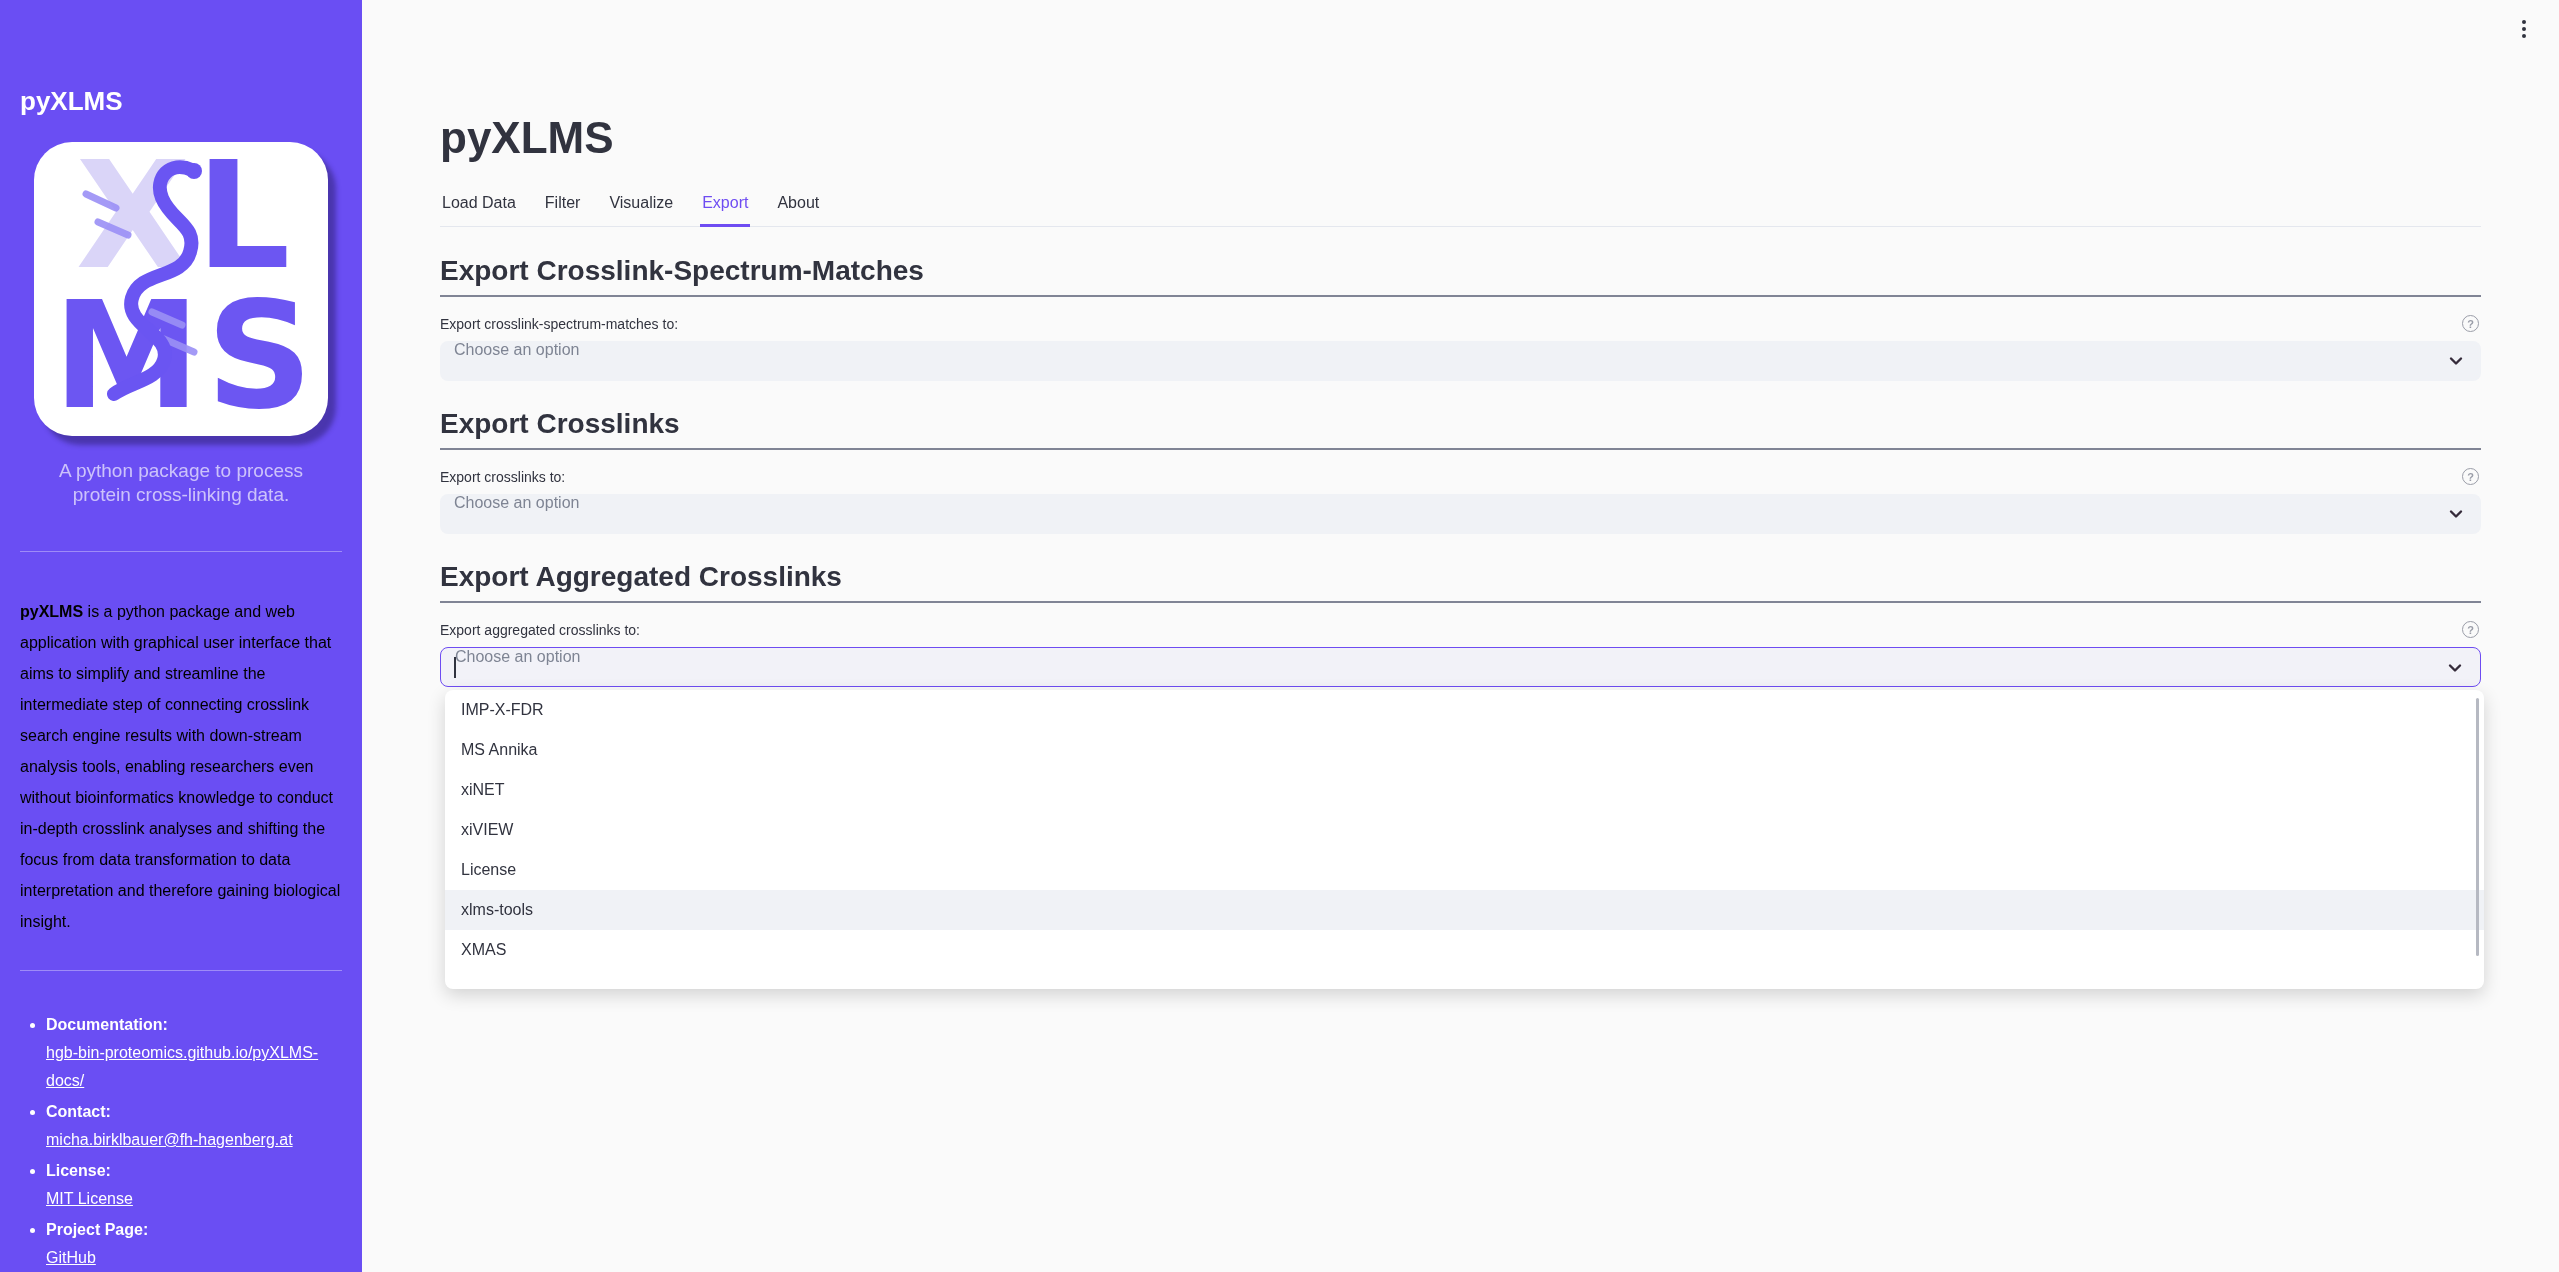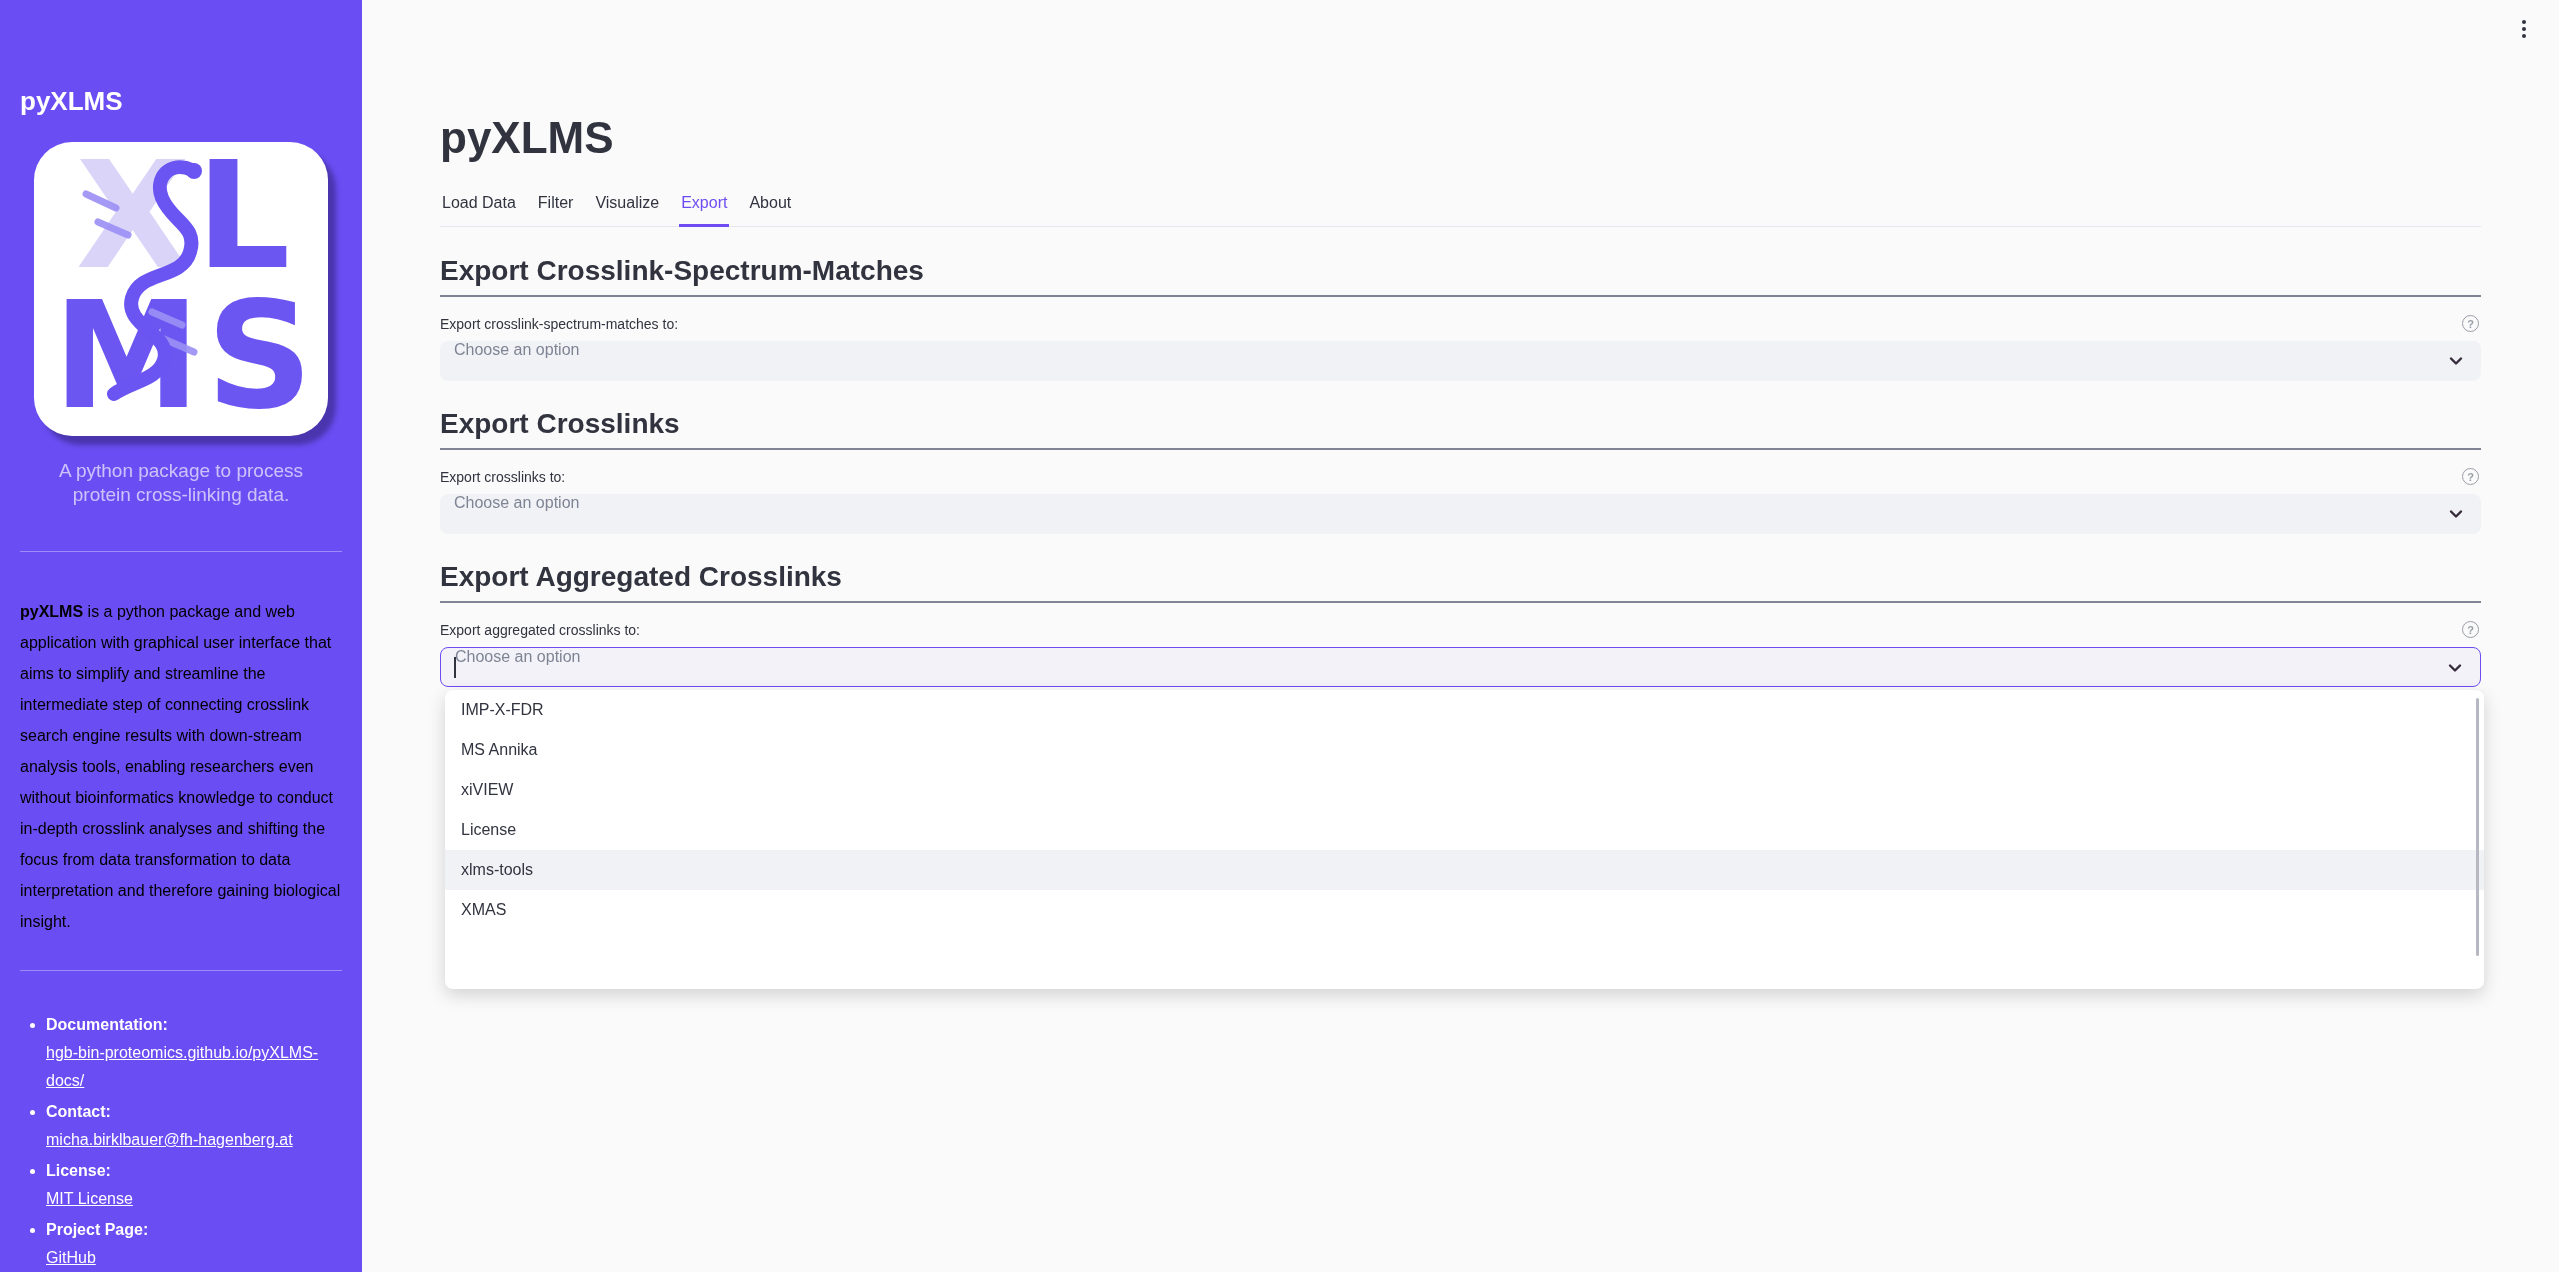--- a/index.html
+++ b/index.html
@@ -53,21 +53,21 @@
     display:flex; flex-direction:column; align-items:center; justify-content:center; gap:3px;
     cursor:pointer;
   }
   .overflow-menu i { width:4px; height:4px; border-radius:50%; background:#31333F; }
 
   
   .main { position:absolute; left:362px; top:0; width:2197px; height:1272px; }
   .content { position:relative; width:2041px; margin-left:78px; padding-top:112px; }
   .content h1.page-title { font-size:44px; line-height:52px; font-weight:700; color:#31333F; }
 
-  .tabs { position:relative; display:flex; gap:18px; margin-top:21px; }
+  .tabs { position:relative; display:flex; gap:25px; margin-top:21px; }
   .tabs::after { content:""; position:absolute; left:0; right:0; bottom:0; height:1px; background:#E4E7EE; }
   .tab {
     position:relative; z-index:1; font-size:16px; line-height:20px;
     padding:8px 2px 11px 2px; border-bottom:3px solid transparent;
     color:#31333F; cursor:pointer; white-space:nowrap;
   }
   .tab.active { color:#6E4CF2; border-bottom-color:#6E4CF2; }
 
   .section { position:relative; }
   .sec1 { margin-top:27px; }
@@ -218,20 +218,21 @@
       <div class="selectbox focused">
         <span class="caret"></span>
         <span class="placeholder">Choose an option</span>
         <svg class="chev" width="18" height="18" viewBox="0 0 18 18">
             <path d="M4,6.5 L9,11.5 L14,6.5" fill="none" stroke="#352B3A" stroke-width="2.4" stroke-linecap="round" stroke-linejoin="round"></path>
           </svg>
 
         <div class="dropdown">
           <div class="option">IMP-X-FDR</div>
           <div class="option">MS Annika</div>
+          <div class="option">xiNET</div>
           <div class="option">xiVIEW</div>
           <div class="option">License</div>
           <div class="option hovered">xlms-tools</div>
           <div class="option">XMAS</div>
           <div class="dd-scrollbar"></div>
         </div>
       </div>
     </section>
   </div>
 </main>

